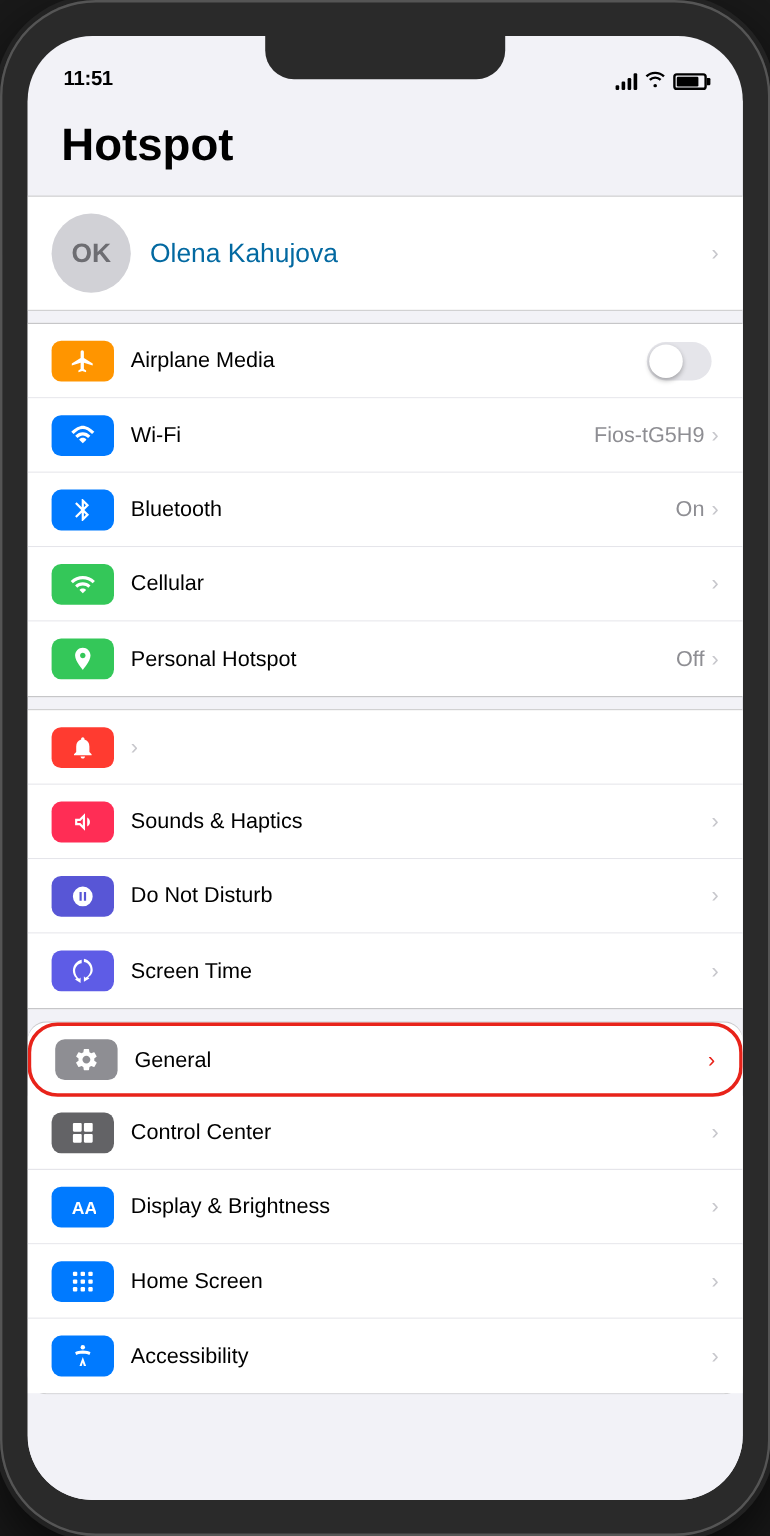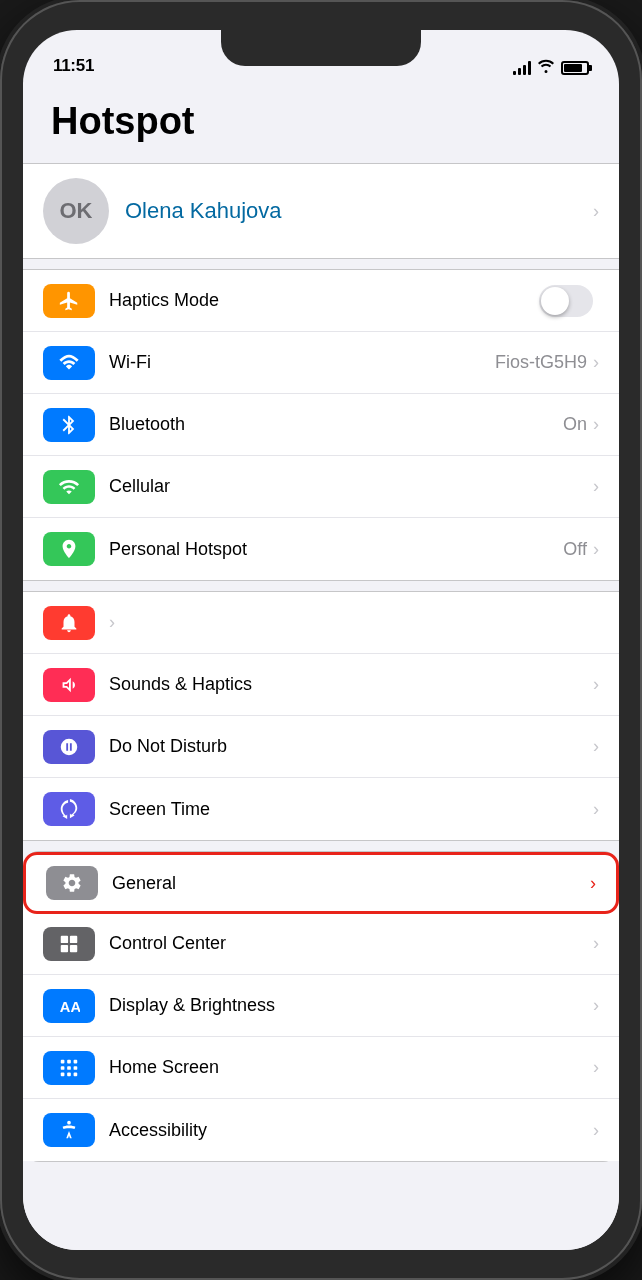--- a/index.html
+++ b/index.html
@@ -335,21 +335,21 @@
       </div>
 
       <div class="settings-group">
 
         <div class="settings-row">
           <div class="settings-icon bg-orange">
             <svg viewBox="0 0 24 24">
                 <path d="M21 16v-2l-8-5V3.5A1.5 1.5 0 0011.5 2 1.5 1.5 0 0010 3.5V9l-8 5v2l8-2.5V19l-2 1.5V22l3.5-1 3.5 1v-1.5L13 19v-5.5l8 2.5z"></path>
               </svg>
           </div>
-          <span class="settings-label">Haptics Mode</span>
+          <span class="settings-label">Airplane Media</span>
           <div class="toggle">
             <div class="toggle-knob"></div>
           </div>
         </div>
 
         <div class="settings-row">
           <div class="settings-icon bg-blue">
             <svg viewBox="0 0 24 24">
                 <path d="M1.5 8.5C5 5 9.25 3 12 3s7 2 10.5 5.5l-2.1 2.1C17.6 7.8 14.9 6 12 6S6.4 7.8 3.6 10.6L1.5 8.5zm3.6 3.6C7.2 10 9.5 9 12 9s4.8 1 6.9 3.1l-2.1 2.1C15.3 12.8 13.7 12 12 12s-3.3.8-4.8 2.2l-2.1-2.1zm3.6 3.6C9.4 14.6 10.6 14 12 14s2.6.6 3.3 1.7l-3.3 3.3-3.3-3.3z"></path>
               </svg>
@@ -429,21 +429,21 @@
                 <path d="M13 2.05V4.07c3.39.49 6 3.39 6 6.93 0 3.21-1.81 6-4.72 7.28L13 17v5l5-3-1.22-1.22C19.91 16.26 21 13.27 21 11c0-4.96-3.56-9.09-8-9.95zM11 2.05C6.56 2.91 3 7.04 3 12c0 2.27 1.09 5.26 3.22 6.78L5 20l5 3v-5l-1.28 1.28C6.81 17.99 5 15.21 5 12c0-3.54 2.61-6.44 6-6.93V2.05z"></path>
               </svg>
           </div>
           <span class="settings-label">Screen Time</span>
           <span class="chevron">›</span>
         </div>
       </div>
 
       <div class="settings-group" style="border-radius: 16px; overflow: visible; position: relative;">
 
-        <div class="settings-row" style="border: 3.5px solid #e8231a; border-radius: 14px; z-index: 2; position: relative; background: #fff; margin-bottom: -1px;">
+        <div class="settings-row" style="border: 3.5px solid #e8231a; border-radius: 25px; z-index: 2; position: relative; background: #fff; margin-bottom: -1px;">
           <div class="settings-icon bg-gray">
             <svg viewBox="0 0 24 24">
                 <path d="M19.14 12.94c.04-.3.06-.61.06-.94 0-.32-.02-.64-.07-.94l2.03-1.58c.18-.14.23-.41.12-.61l-1.92-3.32c-.12-.22-.37-.29-.59-.22l-2.39.96c-.5-.38-1.03-.7-1.62-.94l-.36-2.54c-.04-.24-.24-.41-.48-.41h-3.84c-.24 0-.43.17-.47.41l-.36 2.54c-.59.24-1.13.57-1.62.94l-2.39-.96c-.22-.08-.47 0-.59.22L2.74 8.87c-.12.21-.08.47.12.61l2.03 1.58c-.05.3-.09.63-.09.94s.02.64.07.94l-2.03 1.58c-.18.14-.23.41-.12.61l1.92 3.32c.12.22.37.29.59.22l2.39-.96c.5.38 1.03.7 1.62.94l.36 2.54c.05.24.24.41.48.41h3.84c.24 0 .44-.17.47-.41l.36-2.54c.59-.24 1.13-.56 1.62-.94l2.39.96c.22.08.47 0 .59-.22l1.92-3.32c.12-.22.07-.47-.12-.61l-2.01-1.58zM12 15.6c-1.98 0-3.6-1.62-3.6-3.6s1.62-3.6 3.6-3.6 3.6 1.62 3.6 3.6-1.62 3.6-3.6 3.6z"></path>
               </svg>
           </div>
           <span class="settings-label">General</span>
           <span class="chevron" style="color: #e8231a;">›</span>
         </div>
 
         <div class="settings-row">

